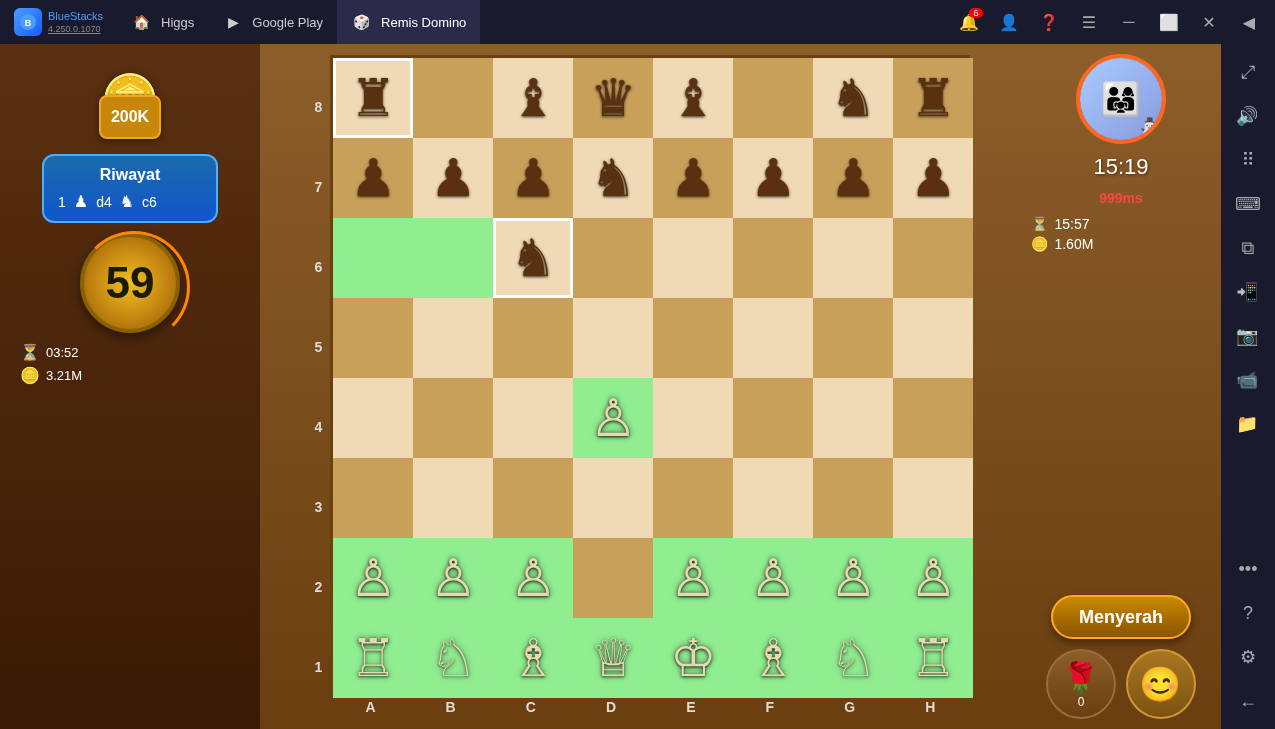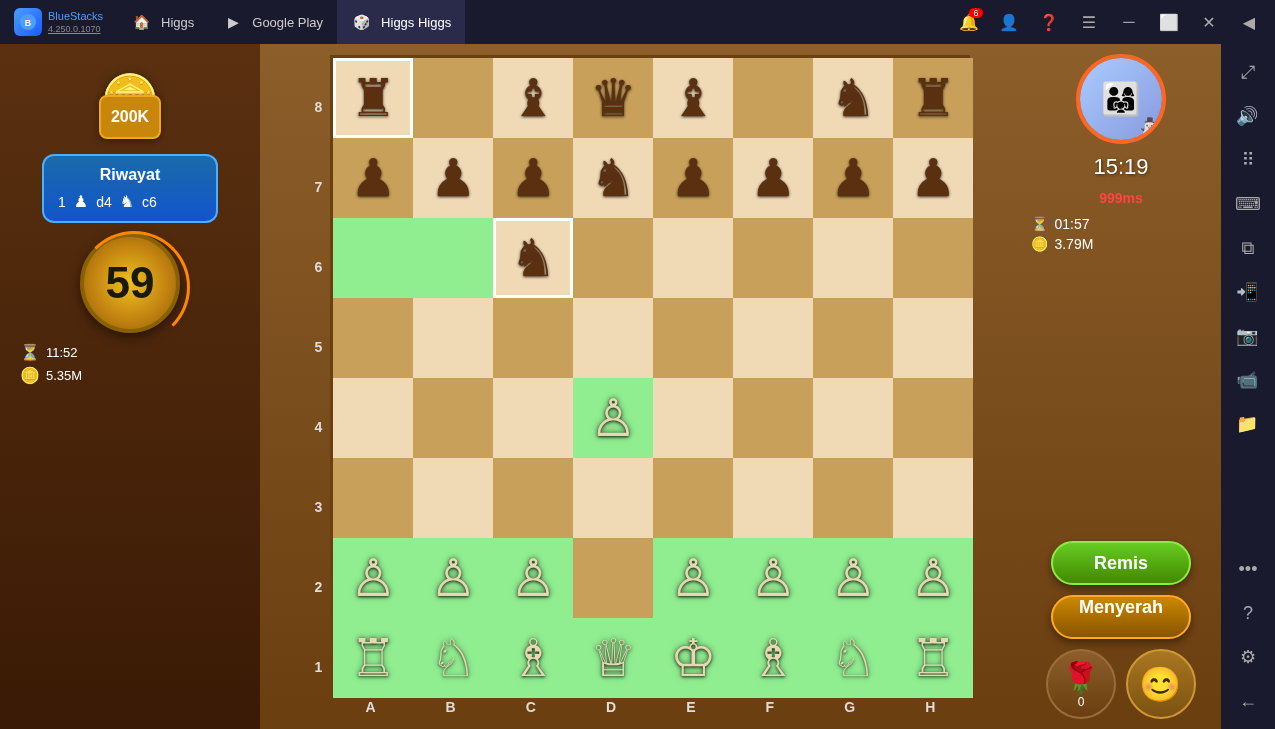--- a/index.html
+++ b/index.html
@@ -363,20 +363,21 @@
       width: 140px;
       height: 44px;
       background: linear-gradient(180deg, #cc8800 0%, #885500 100%);
       border: 2px solid #ffaa22;
       border-radius: 22px;
       color: #fff;
       font-size: 18px;
       font-weight: bold;
       cursor: pointer;
       display: flex;
+      align-items: center;
       justify-content: center;
       box-shadow: 0 4px 8px rgba(0,0,0,0.4);
     }
 
     .rose-btn {
       width: 70px;
       height: 70px;
       border-radius: 50%;
       background: linear-gradient(180deg, #8b5e2a 0%, #6b3e10 100%);
       border: 2px solid #9a6e3a;
@@ -458,21 +459,21 @@
     <span>Higgs</span>
   </div>
 
   <div class="tab">
     <div class="tab-icon">▶</div>
     <span>Google Play</span>
   </div>
 
   <div class="tab active">
     <div class="tab-icon">🎲</div>
-    <span>Higgs Higgs</span>
+    <span>Remis Domino</span>
   </div>
 
   <div class="topbar-right">
     <div class="topbar-btn">
       🔔
       <span class="notif-badge">6</span>
     </div>
     <div class="topbar-btn">👤</div>
     <div class="topbar-btn">❓</div>
     <div class="topbar-btn">☰</div>
@@ -503,25 +504,25 @@
     </div>
 
     <div class="timer-circle">
       <div class="timer-ring"></div>
       <span>59</span>
     </div>
 
     <div class="player-stats">
       <div class="stat-row">
         <span class="stat-icon">⏳</span>
-        <span>11:52</span>
+        <span>03:52</span>
       </div>
       <div class="stat-row">
         <span class="stat-icon">🪙</span>
-        <span>5.35M</span>
+        <span>3.21M</span>
       </div>
     </div>
   </div>
 
   <div id="board-area">
     <div class="board-wrapper">
       <div class="rank-labels">
         <span>8</span>
         <span>7</span>
         <span>6</span>
@@ -679,33 +680,30 @@
       <div class="profile-photo">👨‍👩‍👧</div>
       <div class="snowman-deco">⛄</div>
     </div>
 
     <div class="time-display">15:19</div>
     <div class="latency">999ms</div>
 
     <div class="opp-stats">
       <div class="opp-stat-row">
         <span>⏳</span>
-        <span>01:57</span>
+        <span>15:57</span>
       </div>
       <div class="opp-stat-row">
         <span>🪙</span>
-        <span>3.79M</span>
+        <span>1.60M</span>
       </div>
     </div>
 
     <div style="flex:1"></div>
 
-    <button class="remis-btn">
-      <span>Remis</span>
-    </button>
     <button class="menyerah-btn">
       <span>Menyerah</span>
     </button>
 
     <div class="bottom-row">
       <div class="rose-btn">
         <span>🌹</span>
         <span class="rose-count">0</span>
       </div>
       <div class="emoji-btn">

